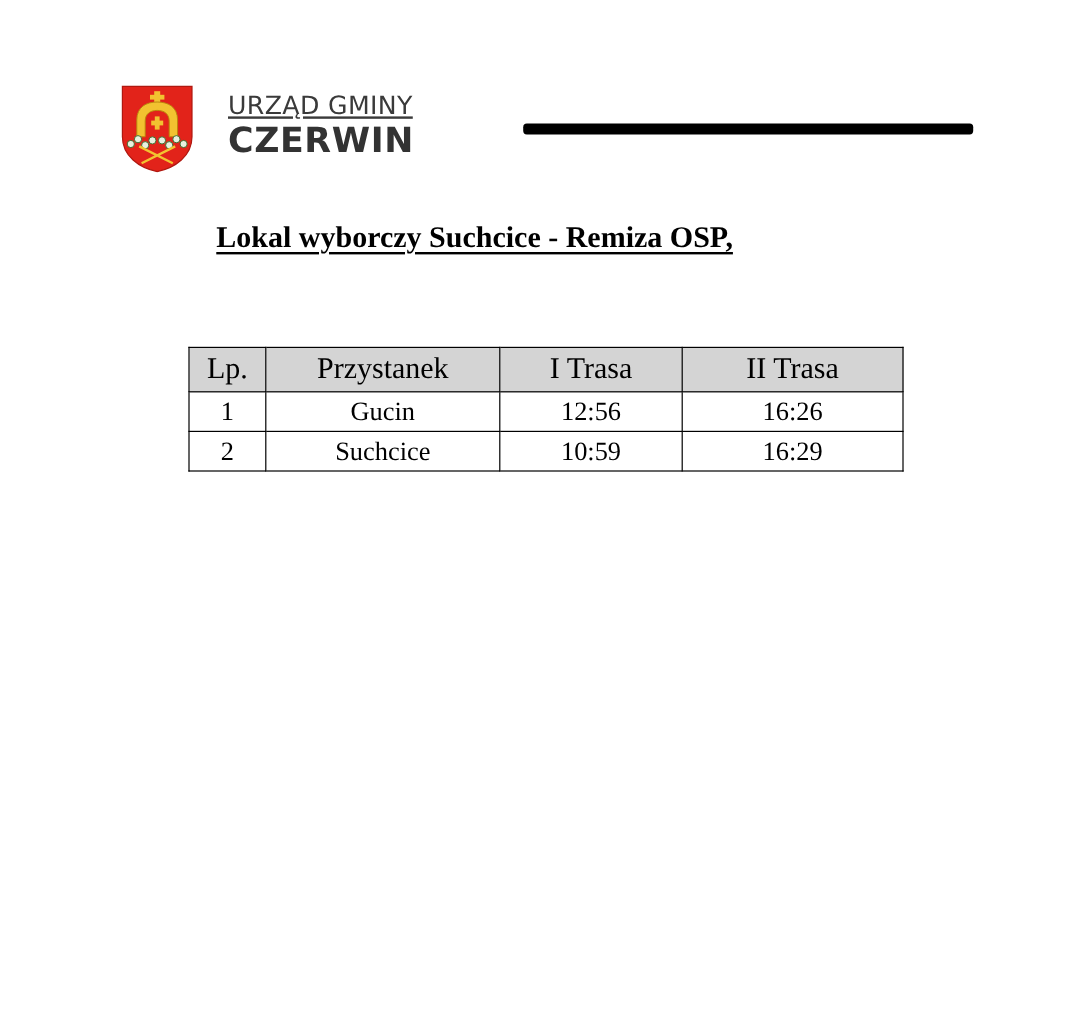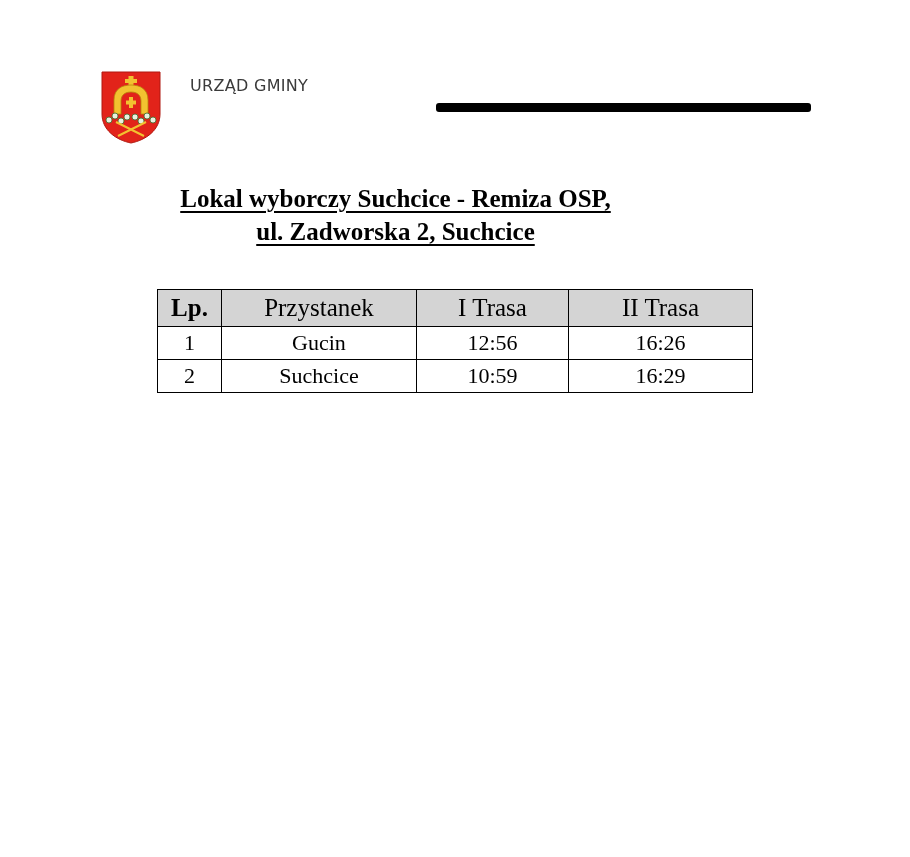--- a/index.html
+++ b/index.html
@@ -1,29 +1,29 @@
 <!DOCTYPE html>
 <html><head>
 <meta charset="utf-8">
 <style>
   html, body { margin:0; padding:0; background:#ffffff; }
   body { width:910px; height:857px; position:relative; overflow:hidden; font-family:"Liberation Serif", serif; }
   .logo { position:absolute; left:100px; top:70px; width:62px; height:74px; }
   .brand { position:absolute; left:190px; top:78px; font-family:"DejaVu Sans", sans-serif; color:#3a3a3a; line-height:1; }
-  .brand .l1 { font-size:16px; font-weight:400; letter-spacing:0.3px; }
+  .brand .l1 { font-size:21px; font-weight:400; letter-spacing:0.3px;text-decoration:underline; }
   .brand .l2 { font-size:29px; font-weight:700; margin-top:4px; letter-spacing:0.5px; color:#333; }
   .rule { position:absolute; left:436px; top:103px; width:375px; height:9px; background:#000; border-radius:3px; }
   .title { position:absolute; left:0; top:182px; width:791px; text-align:center; font-weight:700; font-size:25px; line-height:33px; color:#000; }
   .title span { text-decoration:underline; text-decoration-thickness:2px; text-underline-offset:4px; }
   table { position:absolute; left:157px; top:289px; border-collapse:collapse; font-size:22px; color:#000; }
   td, th { border:1px solid #000; text-align:center; padding:0; font-weight:400; }
   thead th { background:#d4d4d4; height:36px; font-size:25px; }
   tbody td { height:32px; }
   tbody tr.bold td { font-weight:700; height:32px; }
-  .c1 { width:63px;font-weight:bold; } .c2 { width:194px; } .c3 { width:151px;margin-left:40px; } .c4 { width:183px; }
+  .c1 { width:63px; } .c2 { width:194px; } .c3 { width:151px;margin-left:40px; } .c4 { width:183px; }
 </style>
 </head>
 <body>
 
 <svg class="logo" viewBox="0 0 62 74">
   <path d="M2 2 H60 V44 C60 60 46 70 31 73 C16 70 2 60 2 44 Z" fill="#e2231a" stroke="#b01810" stroke-width="1"></path>
   <rect x="28.5" y="6" width="5" height="12" fill="#f2c230"></rect>
   <rect x="25" y="9" width="12" height="4" fill="#f2c230"></rect>
   <path d="M14 44 V30 C14 19 22 15 31 15 C40 15 48 19 48 30 V44 H41 V31 C41 25 37 22 31 22 C25 22 21 25 21 31 V44 Z" fill="#f2c230" stroke="#b8860b" stroke-width="0.8"></path>
   <rect x="29" y="27" width="4" height="11" fill="#f2c230"></rect>
@@ -36,27 +36,27 @@
       <circle cx="35" cy="47" r="3"></circle>
       <circle cx="41" cy="51" r="3"></circle>
     <circle cx="47" cy="46" r="3"></circle>
       <circle cx="53" cy="50" r="3"></circle>
   </g>
   <path d="M16 52 L44 66 M46 52 L18 66" stroke="#f2c230" stroke-width="2"></path>
 </svg>
 
 <div class="brand">
   <div class="l1">URZĄD GMINY</div>
+  <div class="l2">CZERWIN</div>
 </div>
 
 <div class="rule"></div>
 
 <div class="title">
   <span>Lokal wyborczy Suchcice -  Remiza OSP,</span><br>
-  <span>ul. Zadworska 2, Suchcice</span>
 </div>
 
 <table>
   <thead>
     <tr>
       <th class="c1">Lp.</th>
       <th class="c2">Przystanek</th>
       <th class="c3">I Trasa</th>
       <th class="c4">II Trasa</th>
     </tr>

